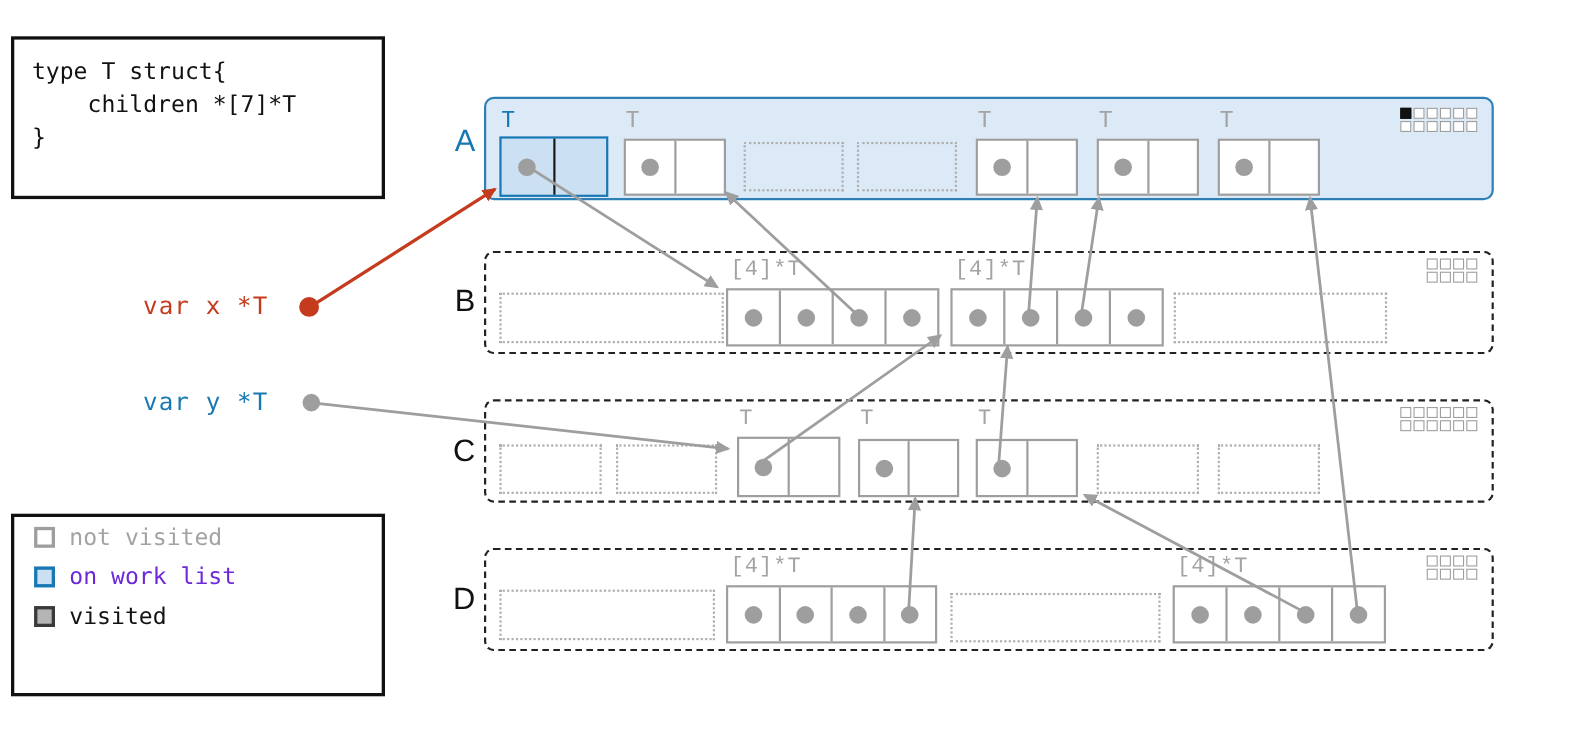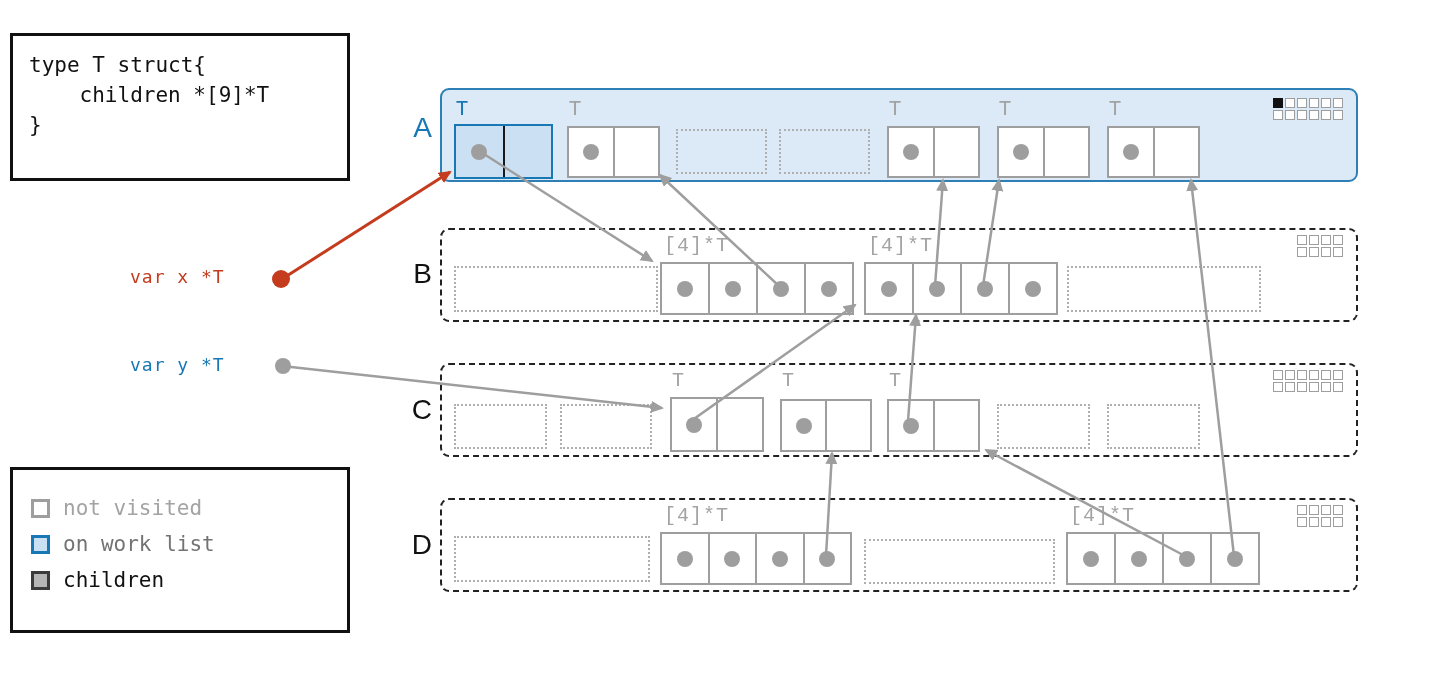--- a/index.html
+++ b/index.html
@@ -5,34 +5,34 @@
   html,body{margin:0;padding:0;background:#fff;}
   .canvas{position:relative;width:1440px;height:675px;background:#fff;overflow:hidden;
           font-family:"DejaVu Sans Mono","Liberation Mono",monospace;color:#1a1a1a;border-radius:31px;}
 
   
   .code-box{position:absolute;left:10px;top:33px;width:340px;height:148px;
             border:3px solid #111;box-sizing:border-box;padding:14px 16px;}
   .code-line{white-space:pre;font-size:21px;line-height:30px;color:#111;}
 
   
-  .stack-var{position:absolute;font-size:18px;letter-spacing:1px;}
+  .stack-var{position:absolute;font-size:22px;letter-spacing:1px;}
   .var-x{left:130px;top:266px;color:#c43b1e;}
   .var-y{left:130px;top:354px;color:#1878b4;}
 
   
   .legend-box{position:absolute;left:10px;top:467px;width:340px;height:166px;
-              border:3px solid #111;box-sizing:border-box;padding:20px 0 0 18px;}
+              border:3px solid #111;box-sizing:border-box;padding:0 0 0 18px;}
   .legend-item{display:flex;align-items:center;height:36px;gap:13px;font-size:21px;}
   .swatch{width:13px;height:13px;border:3px solid;flex:0 0 auto;}
   .sw-not{border-color:#9e9e9e;background:#fff;}
   .sw-work{border-color:#1878b4;background:#cbe0f2;}
   .sw-active{border-color:#c43b1e;background:#f6ddd6;}
   .sw-visited{border-color:#3a3a3a;background:#b5b5b5;}
-  .lg-gray{color:#a3a3a3;} .lg-blue{color:#737373;} .lg-red{color:#c43b1e;} .lg-black{color:#111;}
+  .lg-gray{color:#a3a3a3;} .lg-blue{color:#6d28d9;} .lg-red{color:#c43b1e;} .lg-black{color:#111;}
 
   
   .row-label{position:absolute;width:40px;text-align:right;font-family:"Liberation Sans",sans-serif;
              font-size:28px;color:#111;}
   .row-label.blue{color:#1878b4;}
   .heap-row{position:absolute;left:440px;width:918px;height:94px;box-sizing:border-box;}
   .row-a{border:2px solid #2e7fb5;background:#dceaf7;border-radius:9px;}
   .row-dashed{border:2px dashed #222;border-radius:9px;font-family:Liberation Mono, monospace;}
 
   .tlabel{position:absolute;font-size:20px;color:#a3a3a3;letter-spacing:1px;}
@@ -56,39 +56,39 @@
 
   .arrows{position:absolute;left:0;top:0;pointer-events:none;}
 </style>
 </head>
 <body>
 
 <div class="canvas">
 
   <div class="code-box">
     <div class="code-line">type T struct{</div>
-    <div class="code-line">    children *[9]*T</div>
+    <div class="code-line">    children *[7]*T</div>
     <div class="code-line">}</div>
   </div>
 
   <div class="stack-var var-x">var x *T</div>
   <div class="stack-var var-y">var y *T</div>
 
   <div class="legend-box">
     <div class="legend-item">
       <span class="swatch sw-not"></span>
       <span class="lg-gray">not visited</span>
     </div>
     <div class="legend-item">
       <span class="swatch sw-work"></span>
       <span class="lg-blue">on work list</span>
     </div>
     <div class="legend-item">
       <span class="swatch sw-visited"></span>
-      <span class="lg-black">children</span>
+      <span class="lg-black">visited</span>
     </div>
   </div>
 
   <div class="row-label blue" style="left:392px;top:112px;">A</div>
   <div class="row-label" style="left:392px;top:258px;">B</div>
   <div class="row-label" style="left:392px;top:394px;">C</div>
   <div class="row-label" style="left:392px;top:529px;">D</div>
 
   <div class="heap-row row-a" style="top:88px;">
     <span class="tlabel blue" style="left:14px;top:6px;">T</span>

